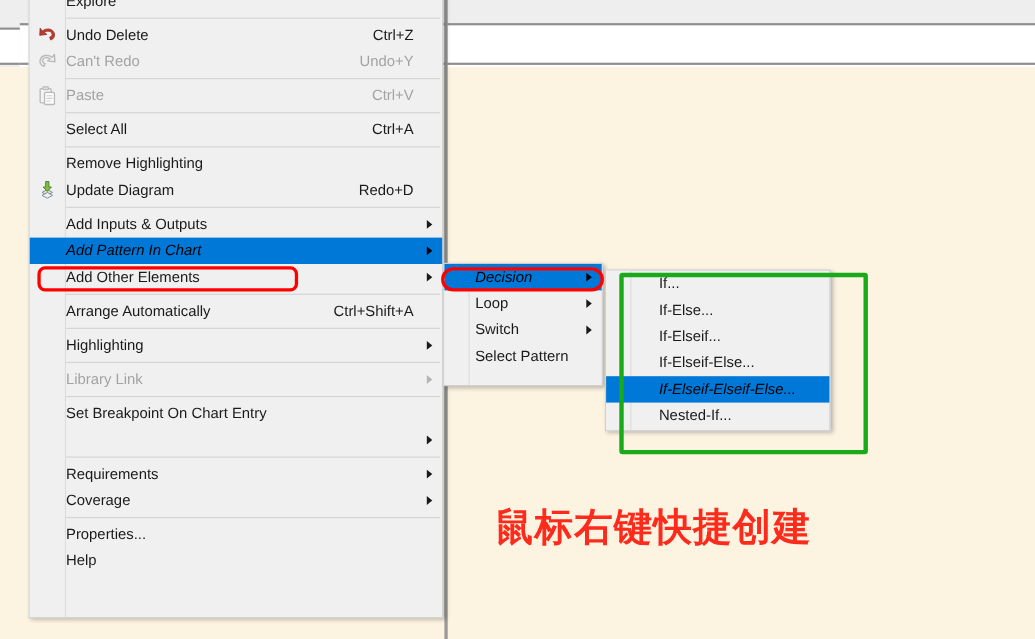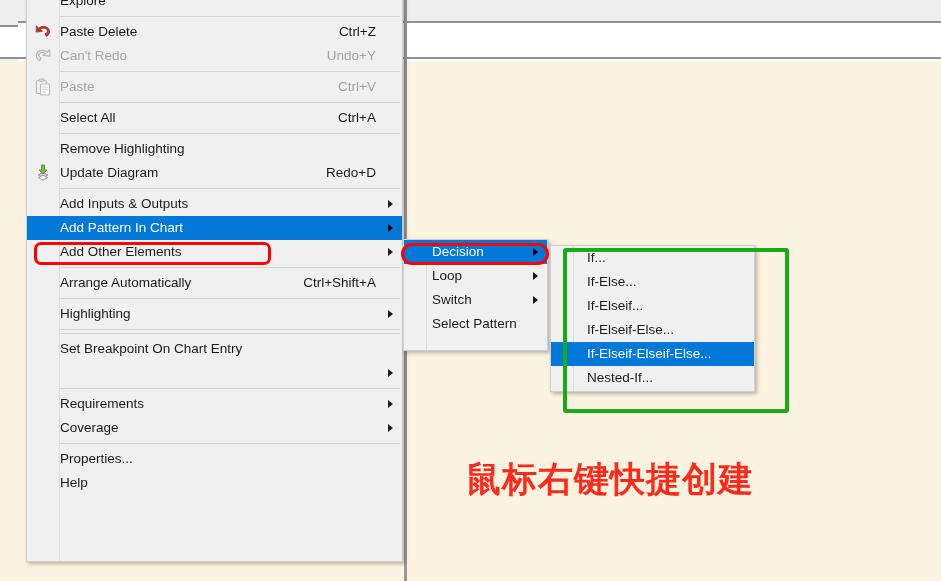--- a/index.html
+++ b/index.html
@@ -119,21 +119,21 @@
     border-bottom: 4px solid transparent;
   }
   .menu-item.disabled .mi-label,
   .menu-item.disabled .mi-accel { color: #a3a3a3; }
   .menu-item.disabled .mi-arrow { border-left-color: #b4b4b4; }
   .menu-item.selected {
     background: #0078d7;
     color: #000000;
   }
   .menu-item.selected .mi-label,
-  .menu-item.selected .mi-accel { color: #ffffff; }
+  .menu-item.selected .mi-accel { color: #000000; font-style: italic; }
   .menu-item.selected .mi-arrow { border-left-color: #000000; }
   .menu-sep {
     height: 1px;
     margin: 3px 2px 3px 33px;
     background: #d3d3d3;
   }
   .menu-icon {
     position: absolute;
     left: 6px;
     top: 50%;
@@ -157,21 +157,21 @@
   }
   #ctx-sub2 .menu-gutter { width: 22px; }
   #ctx-sub2 .menu-item { padding-left: 28px; }
 
   
   #ctx-sub3 {
     left: 550px; top: 245px;
     width: 205px; height: 147px;
   }
   #ctx-sub3 .menu-gutter { width: 22px; }
-  #ctx-sub3 .menu-item { padding-left: 36px; }
+  #ctx-sub3 .menu-item { padding-left: 48px; }
   #ctx-sub3 .menu-item.selected { background: #0078d7; }
 
   
   .anno-red-box {
     position: absolute;
     border: 3px solid #ff0000;
     border-radius: 7px;
     box-sizing: border-box;
     pointer-events: none;
     z-index: 40;
@@ -190,21 +190,21 @@
     left: 563px; top: 248px;
     width: 226px; height: 165px;
     border: 4px solid #18aa18;
     border-radius: 3px;
     box-sizing: border-box;
     pointer-events: none;
     z-index: 40;
   }
   #anno-chinese-text {
     position: absolute;
-    left: 466px; top: 456px;
+    left: 450px; top: 456px;
     font-family: "DejaVu Sans", "Liberation Sans", sans-serif;
     font-size: 35px;
     font-weight: 700;
     color: #fd2b1c;
     letter-spacing: 1px;
     white-space: nowrap;
     z-index: 40;
   }
 </style>
 </head>
@@ -225,21 +225,21 @@
   <div class="menu-gutter"></div>
   <div class="menu-list" id="ctx-main-list">
       <div class="menu-item">
         <span class="mi-label">Explore</span>
       </div>
       <div class="menu-sep"></div>
       <div class="menu-item">
         <span class="menu-icon"><svg width="20" height="20" viewBox="0 0 20 20">
             <path d="M5.5 6.2 C9 3.2 15 3.8 16.4 8.2 C17.2 10.8 15.8 13.4 13.2 14.4 L12.1 11.9 C13.9 11.3 14.7 9.9 14.2 8.5 C13.3 6 9.7 5.6 7.3 7.6 L9.6 9.3 L3.1 10.1 L3.5 3.6 Z" fill="#c0392b" stroke="#8e2b20" stroke-width="0.7" stroke-linejoin="round"></path>
           </svg></span>
-        <span class="mi-label">Paste Delete</span>
+        <span class="mi-label">Undo Delete</span>
         <span class="mi-accel">Ctrl+Z</span>
       </div>
       <div class="menu-item disabled">
         <span class="menu-icon"><svg width="20" height="20" viewBox="0 0 20 20">
             <path d="M14.5 6.2 C11 3.2 5 3.8 3.6 8.2 C2.8 10.8 4.2 13.4 6.8 14.4 L7.9 11.9 C6.1 11.3 5.3 9.9 5.8 8.5 C6.7 6 10.3 5.6 12.7 7.6 L10.4 9.3 L16.9 10.1 L16.5 3.6 Z" fill="none" stroke="#b9b9b9" stroke-width="1.3" stroke-linejoin="round"></path>
           </svg></span>
         <span class="mi-label">Can't Redo</span>
         <span class="mi-accel">Undo+Y</span>
       </div>
       <div class="menu-sep"></div>
@@ -290,20 +290,24 @@
       <div class="menu-item">
         <span class="mi-label">Arrange Automatically</span>
         <span class="mi-accel">Ctrl+Shift+A</span>
       </div>
       <div class="menu-sep"></div>
       <div class="menu-item">
         <span class="mi-label">Highlighting</span>
         <span class="mi-arrow"></span>
       </div>
       <div class="menu-sep"></div>
+      <div class="menu-item disabled">
+        <span class="mi-label">Library Link</span>
+        <span class="mi-arrow"></span>
+      </div>
       <div class="menu-sep"></div>
       <div class="menu-item">
         <span class="mi-label">Set Breakpoint On Chart Entry</span>
       </div>
       <div class="menu-item">
         <span class="mi-arrow"></span>
       </div>
       <div class="menu-sep"></div>
       <div class="menu-item">
         <span class="mi-label">Requirements</span>

